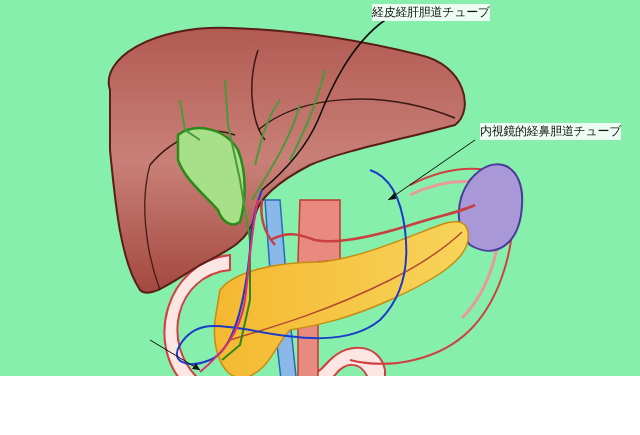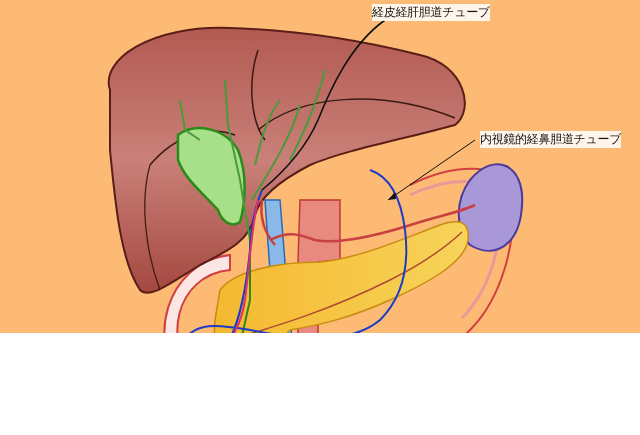--- a/index.html
+++ b/index.html
@@ -1,16 +1,16 @@
 <!DOCTYPE html>
 <html><head>
 <meta charset="utf-8">
 <style>
   html,body{margin:0;padding:0;background:#ffffff;}
-  #stage{position:relative;width:640px;height:333px;overflow:hidden;background:#fdba74;font-family:Liberation Mono, monospace;}
+  #stage{position:relative;width:640px;height:376px;overflow:hidden;background:#86efac;font-family:Liberation Mono, monospace;}
   svg{position:absolute;left:0;top:0;}
   .label{position:absolute;font-size:12px;color:#111;white-space:nowrap;letter-spacing:-0.3px;background:rgba(255,255,255,0.85);}
 </style>
 </head>
 <body>
 
 <div id="stage">
   <svg width="640" height="435" viewBox="0 0 640 435">
     <defs>
       <linearGradient id="liverG" x1="0" y1="0" x2="0" y2="1">
@@ -68,14 +68,14 @@
 
     <path d="M385,20 C350,45 330,90 318,120 C305,150 280,175 262,190" fill="none" stroke="#111" stroke-width="1.6"></path>
 
     <line x1="475" y1="140" x2="388" y2="200" stroke="#111" stroke-width="1"></line>
     <polygon points="388,200 395,192 396,199" fill="#111"></polygon>
     <line x1="150" y1="340" x2="200" y2="370" stroke="#111" stroke-width="1"></line>
     <polygon points="200,370 192,369 196,363" fill="#111"></polygon>
   </svg>
 
   <div class="label" style="left:372px;top:4px;">経皮経肝胆道チューブ</div>
-  <div class="label" style="left:480px;top:131px;">内視鏡的経鼻胆道チューブ</div>
+  <div class="label" style="left:480px;top:123px;">内視鏡的経鼻胆道チューブ</div>
 </div>
 
 </body></html>

